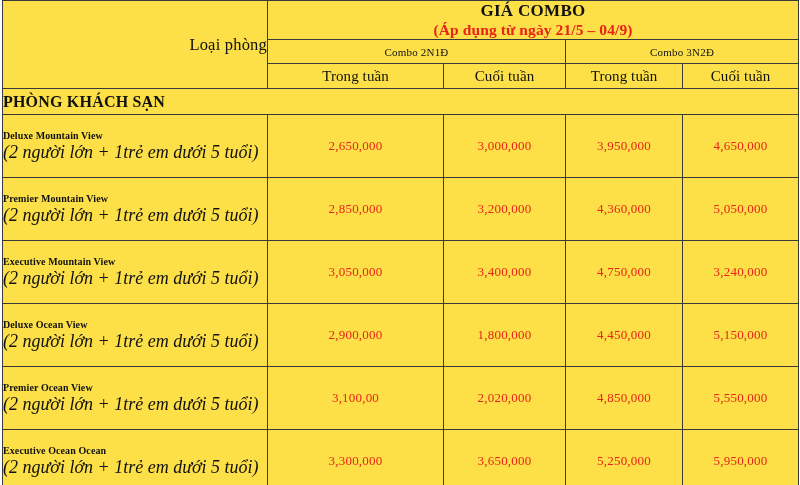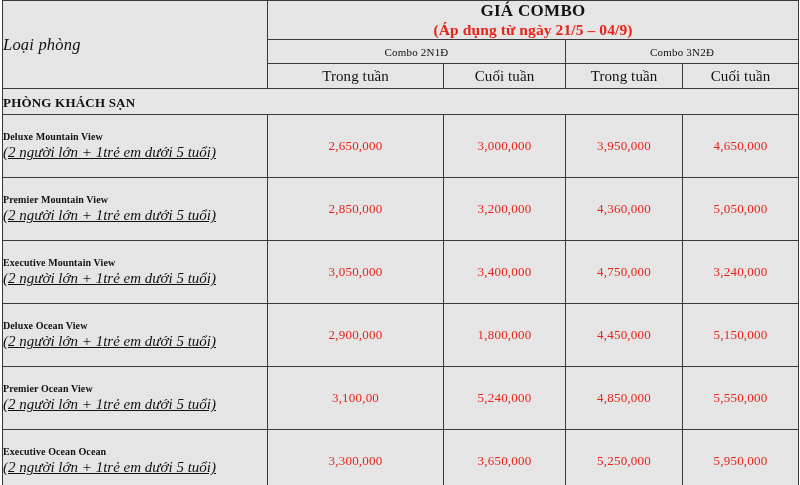--- a/index.html
+++ b/index.html
@@ -30,39 +30,38 @@
     table-layout: fixed;
     width: 796px;
     background: #fcfcfa;
   }
 
   table.price-table td,
   table.price-table th {
     border: 1.4px solid #3a3a3a;
     padding: 0;
     vertical-align: middle;
-    background: #e5e5e5;
+    background: #fde047;
     font-weight: normal;
   }
 
   
   col.c-room   { width: 265px; }
   col.c-w1     { width: 176px; }
   col.c-w2     { width: 122px; }
   col.c-w3     { width: 117px; }
   col.c-w4     { width: 116px; }
 
   
   .hdr-room {
-    text-align: left;
+    text-align: right;
     font-weight: bold;
     font-size: 16.5px;
     color: #111111;
     letter-spacing: .2px;
-    font-style: italic;
   }
   .hdr-combo-title {
     text-align: center;
     padding: 2px 0 3px 0;
     line-height: 1.12;
   }
   .hdr-combo-title .t-main {
     display: block;
     font-weight: bold;
     font-size: 17px;
@@ -95,21 +94,21 @@
     margin-top: 45px;
   }
 
   
   .section-row td {
     height: 25px;
     padding: 0 0 0 8px;
   }
   .section-label {
     font-weight: bold;
-    font-size: 13px;
+    font-size: 16px;
     color: #111111;
     letter-spacing: .2px;
     white-space: nowrap;
   }
 
   
   .room-cell {
     padding: 2px 6px 3px 8px;
     height: 62px;
     vertical-align: top;
@@ -118,25 +117,24 @@
     display: block;
     font-weight: bold;
     font-size: 10px;
     color: #111111;
     line-height: 1.22;
     letter-spacing: .1px;
   }
   .room-occupancy {
     display: block;
     font-style: italic;
-    font-size: 15px;
+    font-size: 18px;
     color: #111111;
     line-height: 1.2;
     margin-top: 1px;
-    text-decoration: underline;
   }
   .price-cell {
     text-align: center;
     font-weight: bold;
     font-size: 13px;
     color: #e8231a;
     letter-spacing: .2px;
   }
 
   
@@ -250,21 +248,21 @@
         <td class="price-cell">4,450,000</td>
         <td class="price-cell">5,150,000</td>
       </tr>
 
       <tr>
         <td class="room-cell">
           <span class="room-name">Premier Ocean View</span>
           <span class="room-occupancy sq">(2 người lớn + 1trẻ em dưới 5 tuổi)</span>
         </td>
         <td class="price-cell">3,100,00</td>
-        <td class="price-cell">5,240,000</td>
+        <td class="price-cell">2,020,000</td>
         <td class="price-cell">4,850,000</td>
         <td class="price-cell">5,550,000</td>
       </tr>
 
       <tr>
         <td class="room-cell">
           <span class="room-name">Executive Ocean Ocean</span>
           <span class="room-occupancy sq">(2 người lớn + 1trẻ em dưới 5 tuổi)</span>
         </td>
         <td class="price-cell">3,300,000</td>

